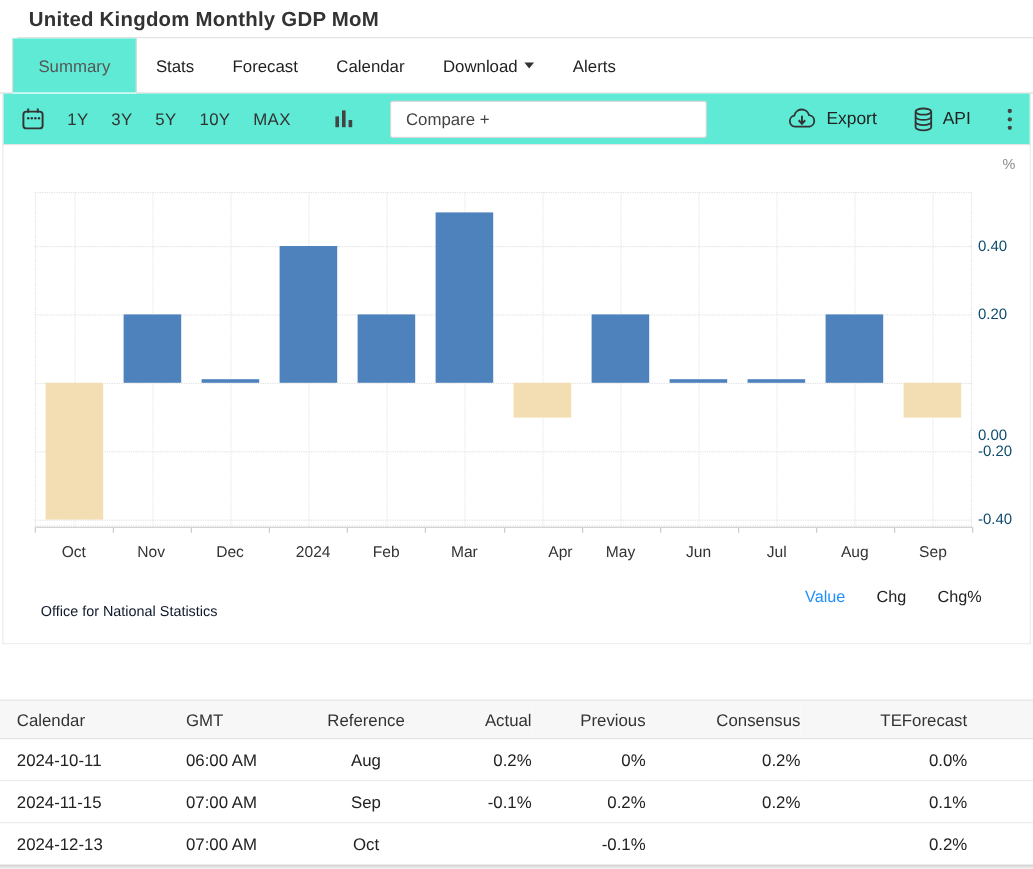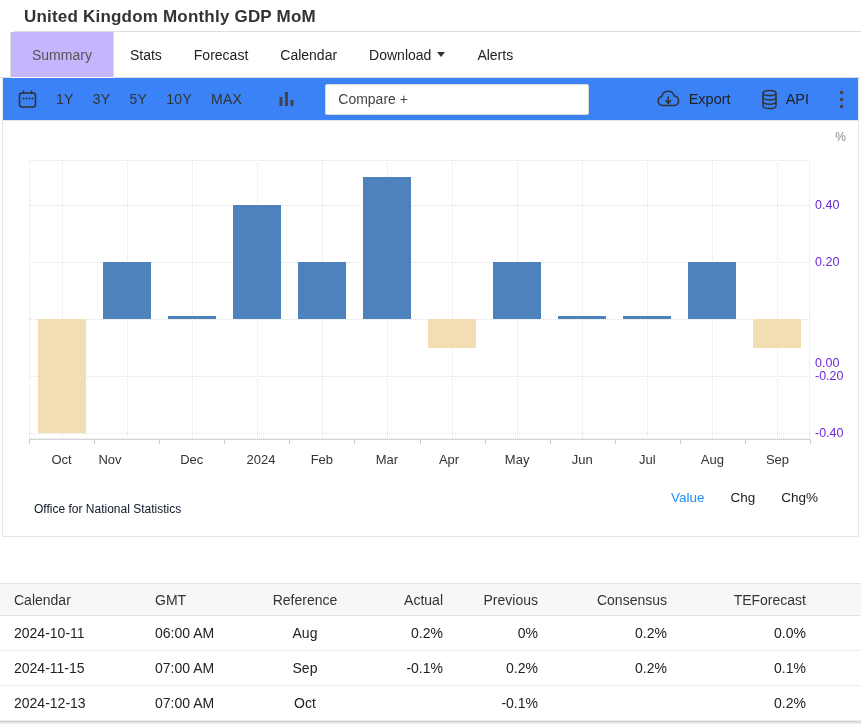--- a/index.html
+++ b/index.html
@@ -7,44 +7,44 @@
   body { width:861px; height:724px; font-family:"Liberation Sans","DejaVu Sans",sans-serif; color:#333; overflow:hidden; }
   #app { position:relative; width:861px; height:724px; background:#fff; }
 
   
   .page-header { height:32px; border-bottom:1px solid #ddd; padding:7px 0 0 10px;margin-left:14px; }
   .page-title { font-size:17px; font-weight:bold; color:#333; letter-spacing:.2px; }
 
   
   .tab-bar { display:flex; align-items:stretch; height:46px; border-bottom:1px solid #ddd; padding-left:10px; background:#fff; }
   .tab { display:flex; align-items:center; padding:0 16px; font-size:14px; color:#222; cursor:pointer; }
-  .tab.active { background:#c4b5fd; border-left:1px solid #ddd; border-right:1px solid #ddd; margin-bottom:-1px; border-bottom:1px solid #fff; color:#555; padding:0 21px; z-index:2; }
+  .tab.active { background:#5eead4; border-left:1px solid #ddd; border-right:1px solid #ddd; margin-bottom:-1px; border-bottom:1px solid #fff; color:#555; padding:0 21px; z-index:2; }
   .caret { display:inline-block; width:0; height:0; border-left:4px solid transparent; border-right:4px solid transparent; border-top:5px solid #333; margin-left:6px; }
 
   
   .chart-card { margin:0 2px; border:1px solid #e7e7e7; border-top:none; }
-  .toolbar { display:flex; align-items:center; height:43px; background:#3b82f6; border-bottom:1px solid #e5e5e5; padding:0 14px;justify-content:flex-end; }
+  .toolbar { display:flex; align-items:center; height:43px; background:#5eead4; border-bottom:1px solid #e5e5e5; padding:0 14px;justify-content:flex-end; }
   .icon-btn { display:flex; align-items:center; justify-content:center; cursor:pointer; background:none; border:none; padding:0; }
   .range-group { display:flex; gap:17px; margin-left:17px; }
   .range-btn { font-size:14px; color:#333; background:none; border:none; cursor:pointer; font-family:inherit; letter-spacing:.3px; padding:2px 1px; }
   .charttype-btn { margin-left:36px; }
   .compare-input { margin-left:30px; width:264px; height:31px; border:1px solid #d9d9d9; border-radius:2px; background:#fff; font-size:14px; color:#444; padding:0 12px; font-family:inherit; outline:none; }
   .compare-input::placeholder { color:#444; opacity:1; }
   .toolbar-right { margin-left:auto; display:flex; align-items:center; gap:30px; }
   .tool-link { display:flex; align-items:center; gap:8px; font-size:14.5px; color:#222; cursor:pointer; background:none; border:none; font-family:inherit; }
 
   
   .chart-wrap { position:relative; height:415px; background:#fff; }
   .plot-frame { position:absolute; left:26px; top:39px; width:781px; height:279px; border:1px dotted #e2e2e2; }
   .axis-bottom { position:absolute; left:26px; top:318px; width:782px; height:1px; background:#d4d4d4; }
   .gridline { position:absolute; left:26px; width:781px; height:0; border-top:1px dotted #e2e2e2; }
   .vgridline { position:absolute; top:39px; height:279px; width:0; border-left:1px dotted #e6e6e6; }
   .xtick { position:absolute; top:319px; height:4px; width:1px; background:#ccc; }
   .bar { position:absolute; width:48px; }
-  .ylabel { position:absolute; left:812px; width:46px; font-size:12.5px; color:#6d28d9; }
+  .ylabel { position:absolute; left:812px; width:46px; font-size:12.5px; color:#0c4a6e; }
   .unit-label { position:absolute; left:797px; top:9px; width:46px; text-align:right; font-size:12px; color:#8a8a8a; }
   .xlabel { position:absolute; top:331px; width:64px; text-align:center; font-size:13px; color:#333; }
   .chart-source { position:absolute; left:31px; top:381px; font-size:12px; color:#0f172a; }
   .mode-group { position:absolute; right:40px; top:369px; display:flex; gap:26px; font-size:13.5px; }
   .mode { color:#222; cursor:pointer; }
   .mode.active { color:#1e8fff; }
 
   .section-gap { height:46px; background:#fff; }
 
   
@@ -161,41 +161,41 @@
           <div class="ylabel" style="top: 248px;">-0.20</div>
           <div class="gridline" style="top: 312px;"></div>
           <div class="ylabel" style="top: 305px;">-0.40</div>
           <div class="vgridline" style="left: 58.5417px;"></div>
           <div class="xtick" style="left: 26px;"></div>
           <div class="bar" style="left: 34.5417px; top: 198px; height: 114px; background: rgb(243, 222, 179);"></div>
           <div class="xlabel" style="left: 26.5417px;">Oct</div>
           <div class="vgridline" style="left: 123.625px;"></div>
           <div class="xtick" style="left: 91.0833px;"></div>
           <div class="bar" style="left: 99.625px; top: 141px; height: 57px; background: rgb(78, 130, 188);"></div>
-          <div class="xlabel" style="left: 75px;">Nov</div>
+          <div class="xlabel" style="left: 91px;">Nov</div>
           <div class="vgridline" style="left: 188.708px;"></div>
           <div class="xtick" style="left: 156.167px;"></div>
           <div class="bar" style="left: 164.708px; top: 195px; height: 3px; background: rgb(78, 130, 188);"></div>
           <div class="xlabel" style="left: 156.708px;">Dec</div>
           <div class="vgridline" style="left: 253.792px;"></div>
           <div class="xtick" style="left: 221.25px;"></div>
           <div class="bar" style="left: 229.792px; top: 84px; height: 114px; background: rgb(78, 130, 188);"></div>
           <div class="xlabel" style="left: 226px;">2024</div>
           <div class="vgridline" style="left: 318.875px;"></div>
           <div class="xtick" style="left: 286.333px;"></div>
           <div class="bar" style="left: 294.875px; top: 141px; height: 57px; background: rgb(78, 130, 188);"></div>
           <div class="xlabel" style="left: 286.875px;">Feb</div>
           <div class="vgridline" style="left: 383.958px;"></div>
           <div class="xtick" style="left: 351.417px;"></div>
           <div class="bar" style="left: 359.958px; top: 55.5px; height: 142.5px; background: rgb(78, 130, 188);"></div>
           <div class="xlabel" style="left: 351.958px;">Mar</div>
           <div class="vgridline" style="left: 449.042px;"></div>
           <div class="xtick" style="left: 416.5px;"></div>
           <div class="bar" style="left: 425.042px; top: 198px; height: 28.5px; background: rgb(243, 222, 179);"></div>
-          <div class="xlabel" style="left: 414px;">Apr</div>
+          <div class="xlabel" style="left: 432px;">Apr</div>
           <div class="vgridline" style="left: 514.125px;"></div>
           <div class="xtick" style="left: 481.583px;"></div>
           <div class="bar" style="left: 490.125px; top: 141px; height: 57px; background: rgb(78, 130, 188);"></div>
           <div class="xlabel" style="left: 482.125px;">May</div>
           <div class="vgridline" style="left: 579.208px;"></div>
           <div class="xtick" style="left: 546.667px;"></div>
           <div class="bar" style="left: 555.208px; top: 195px; height: 3px; background: rgb(78, 130, 188);"></div>
           <div class="xlabel" style="left: 547.208px;">Jun</div>
           <div class="vgridline" style="left: 644.292px;"></div>
           <div class="xtick" style="left: 611.75px;"></div>

